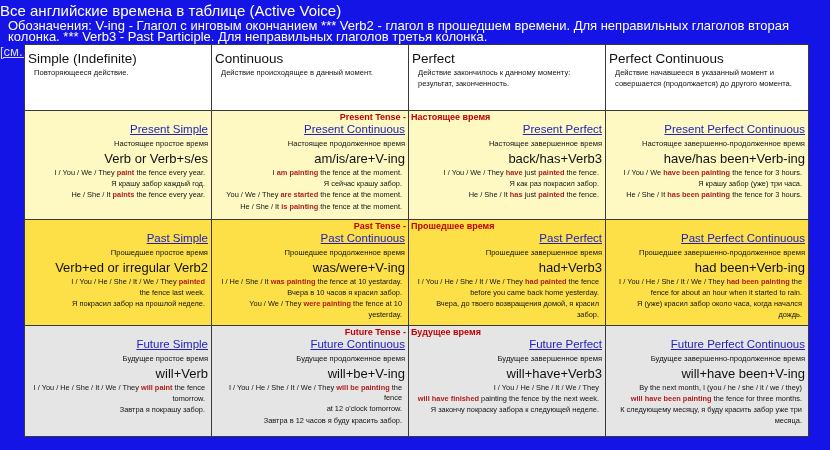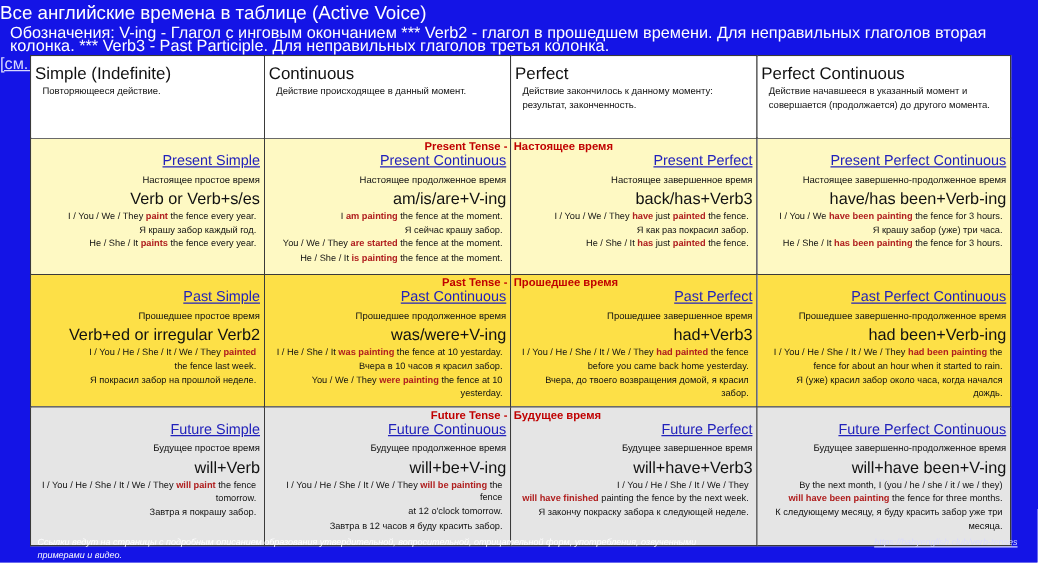--- a/index.html
+++ b/index.html
@@ -251,18 +251,14 @@
           <div class="formula">will+have been+V-ing</div>
           <div class="ex">By the next month, I (you / he / she / it / we / they)</div>
           <div class="ex"><span class="r">will have been painting</span><span> the fence for three months.</span></div>
           <div class="ex ru">К следующему месяцу, я буду красить забор уже три месяца.</div>
         </div>
       </td>
     </tr>
   </tbody>
     </table>
 
-  <div class="ftr">
-    <div class="ftr-left">Ссылки ведут на страницы с подробным описанием  образования утвердительной, вопросительной, отрицательной форм, употребления, озвученными примерами и видео.</div>
-    <a class="ftr-link" href="#">https://babyenglish.club/verb-tenses</a>
-  </div>
 
 </div>
 
 </body></html>

